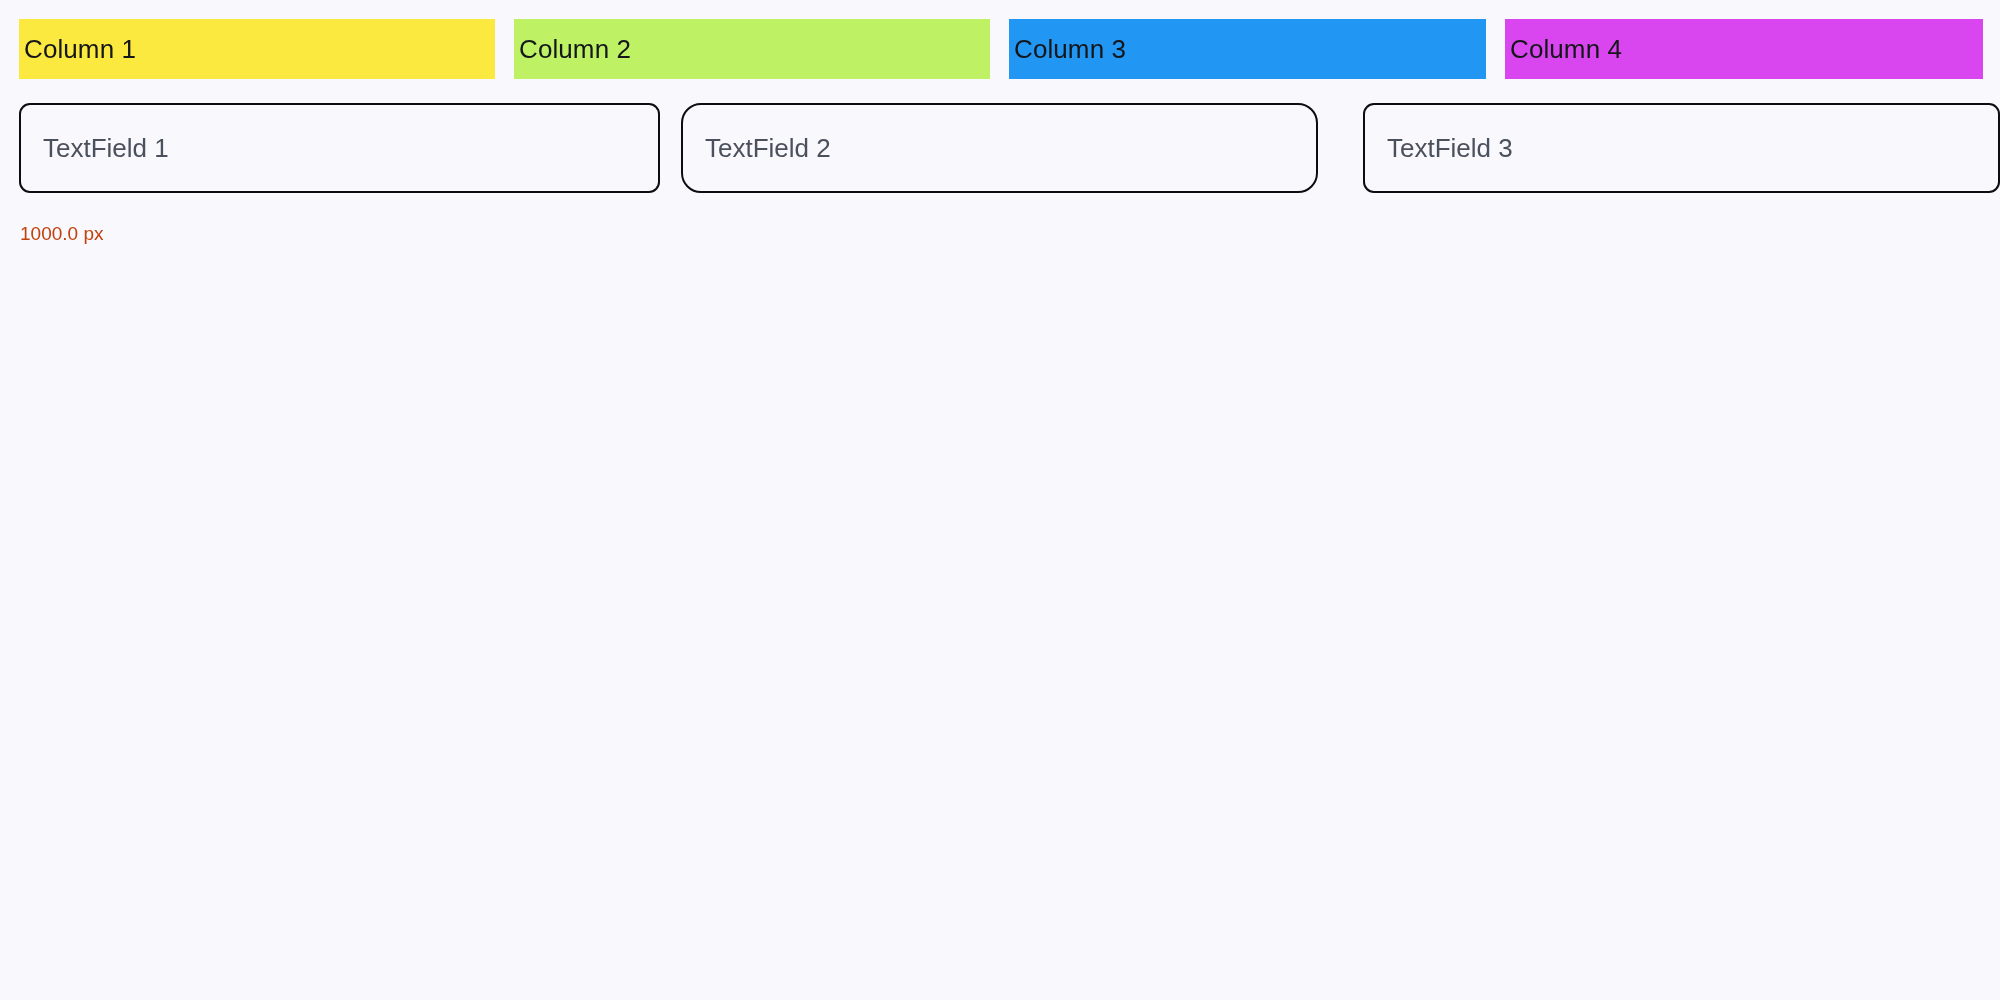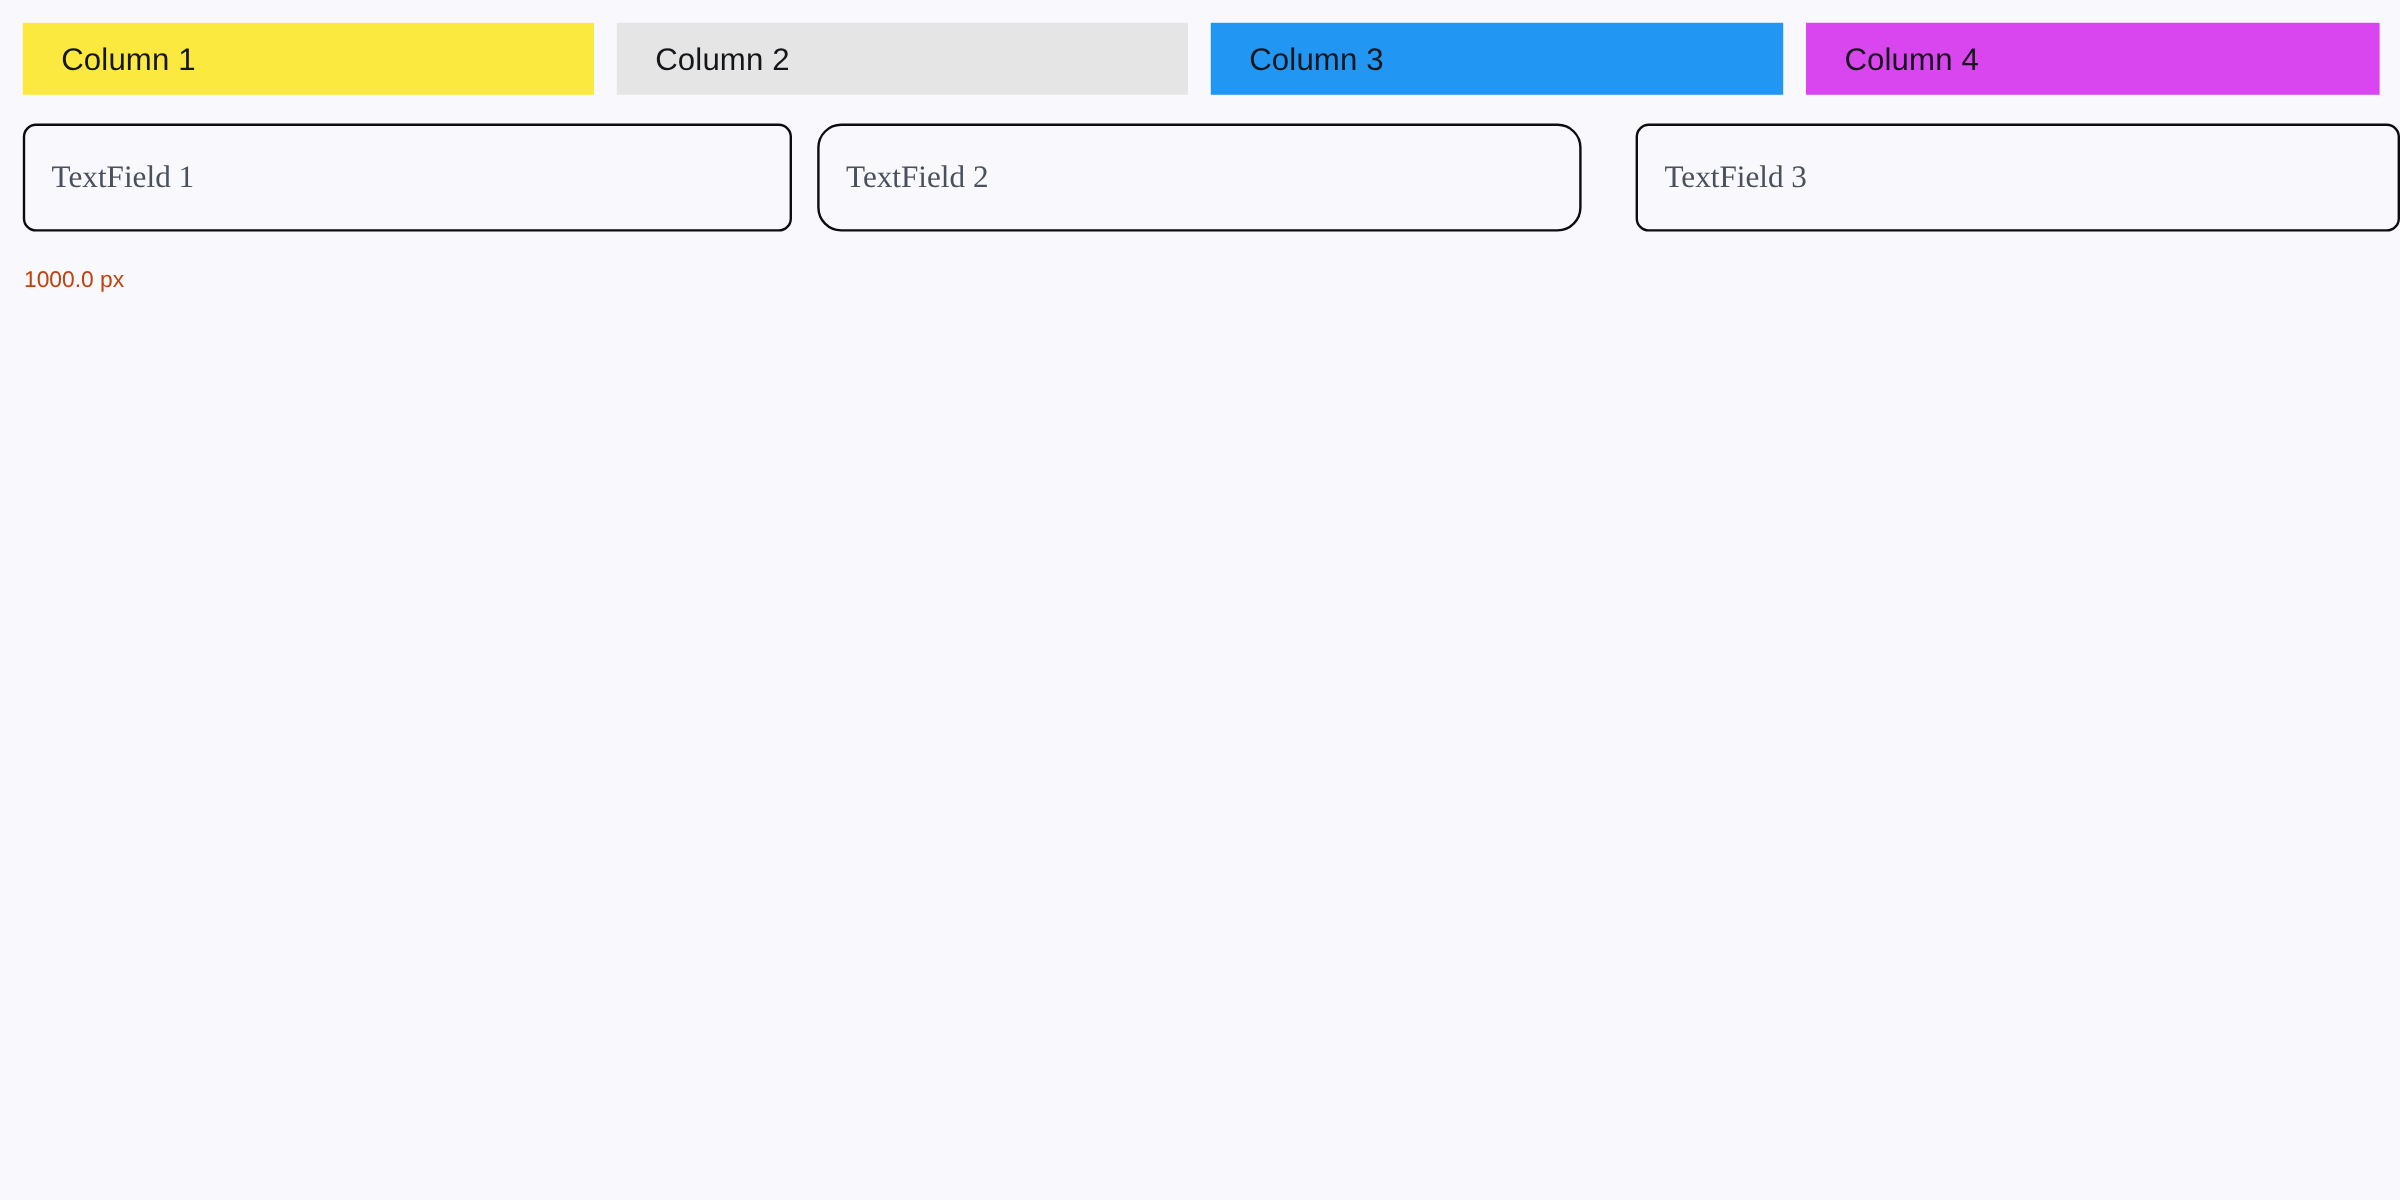--- a/index.html
+++ b/index.html
@@ -35,21 +35,21 @@
     align-items: stretch;
     gap: 19px;
   }
 
   .column-block {
     position: relative;
     height: 60px;
     display: flex;
     align-items: center;
     box-sizing: border-box;
-    padding-left: 32px;
+    padding-left: 5px;
     overflow: hidden;
   }
 
   .column-block .column-label {
     font-size: 26px;
     line-height: 30px;
     color: #14161a;
     letter-spacing: 0.1px;
     white-space: nowrap;
   }
@@ -76,21 +76,21 @@
   .textfield {
     position: relative;
     height: 90px;
     box-sizing: border-box;
     background: #f8f8fd;
     border: 2.5px solid #0c0d10;
     border-radius: 11px;
     display: flex;
     align-items: center;
     padding-left: 22px;
-    font-family: Liberation Serif, serif;
+    font-family: Liberation Sans, sans-serif;
     font-size: 26px;
     line-height: 30px;
     color: #b91c1c;
     outline: none;
     caret-color: #0c0d10;
   }
   .textfield::placeholder {
     color: #4a515c;
     opacity: 1;
   }
@@ -124,21 +124,21 @@
 <body>
 
 <div class="app-root">
 
   <div class="columns-row">
 
     <div class="column-block col-1" style="background:#fce93f">
       <span class="column-label">Column 1</span>
     </div>
 
-    <div class="column-block col-2" style="background:#e5e5e5">
+    <div class="column-block col-2" style="background:#bef264">
       <span class="column-label">Column 2</span>
     </div>
 
     <div class="column-block col-3" style="background:#2196f3">
       <span class="column-label">Column 3</span>
     </div>
 
     <div class="column-block col-4" style="background:#d946ef">
       <span class="column-label">Column 4</span>
     </div>

